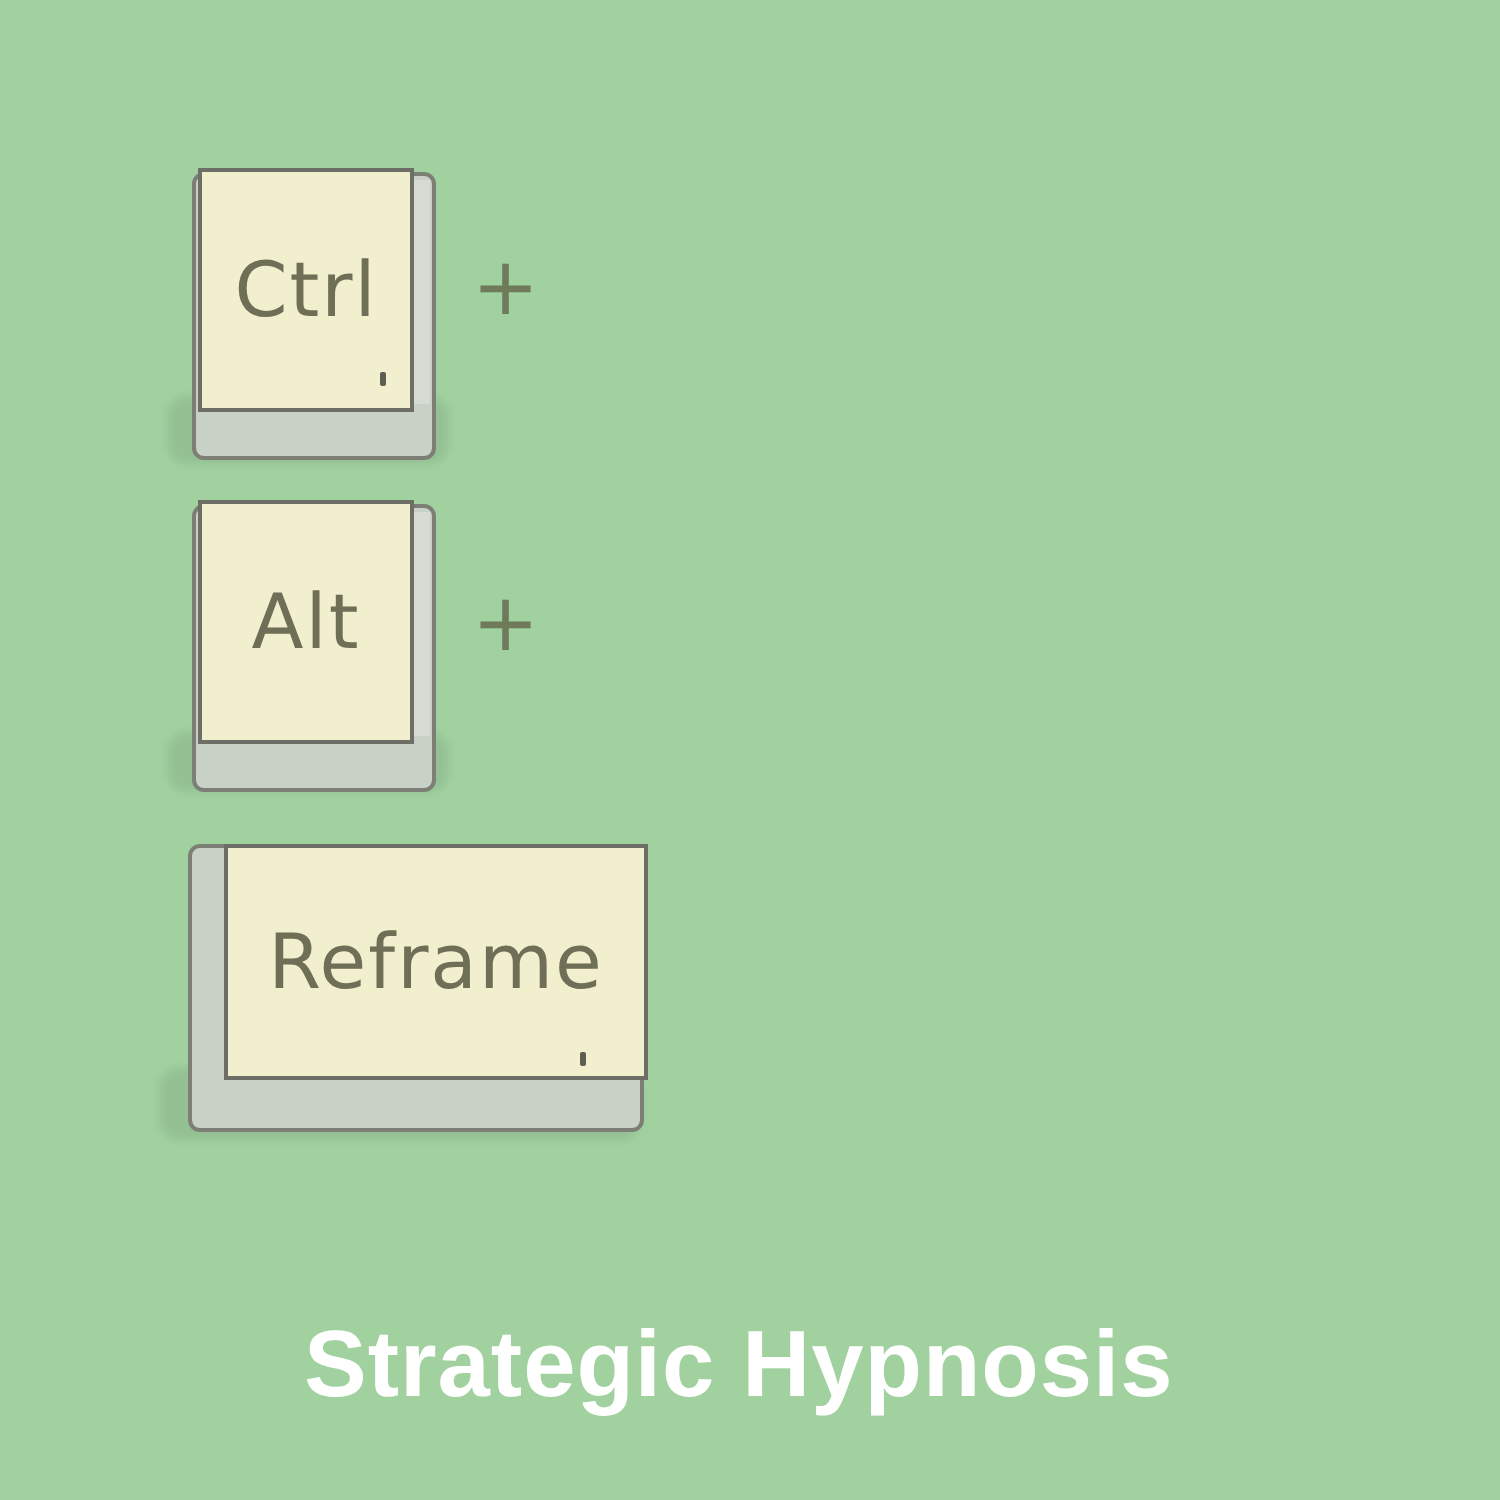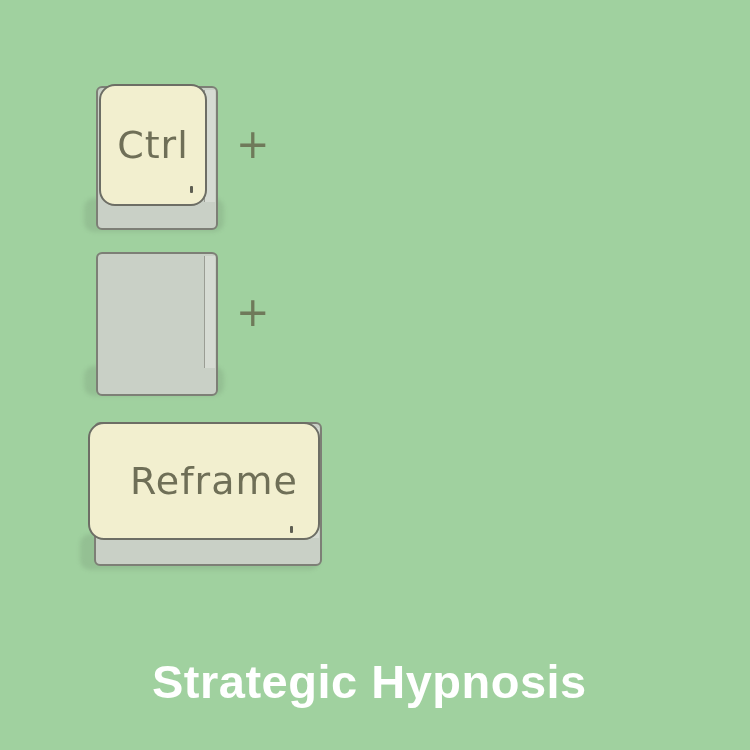--- a/index.html
+++ b/index.html
@@ -11,21 +11,21 @@
     .key .shadow {
       position:absolute; background:#8fb98e; border-radius:10px; filter:blur(2px); opacity:0.7;
     }
     .key .base {
       position:absolute; background:#c9d0c6; border:2px solid #7d7f76; border-radius:6px;
     }
     .key .side {
       position:absolute; background:#d6dbd3; border-left:1px solid #9a9d94;
     }
     .key .top {
-      position:absolute; background:#f2efcf; border:2px solid #6d6e65; border-radius:16px;
+      position:absolute; background:#f2efcf; border:2px solid #6d6e65; border-radius:0;
       display:flex; align-items:center; justify-content:center;
       color:#6f6f57; font-size:38px; font-weight:normal; letter-spacing:1px;
     }
     .key .mark {
       position:absolute; width:3px; height:7px; background:#5e5e52; border-radius:1px;
     }
     .plus {
       position:absolute; color:#6f7a5a; font-size:40px; line-height:1; font-weight:normal;
     }
     .brand {
@@ -44,26 +44,29 @@
     <span>Ctrl</span>
   </div>
   <div class="mark" style="left:102px;top:106px;"></div>
 </div>
 <div class="plus" style="left:236px;top:124px;">+</div>
 
 <div class="key" style="left:88px;top:248px;width:140px;height:150px;">
   <div class="shadow" style="left:-4px;top:118px;width:140px;height:30px;"></div>
   <div class="base" style="left:8px;top:4px;width:118px;height:140px;"></div>
   <div class="side" style="left:116px;top:8px;width:10px;height:112px;"></div>
+  <div class="top" style="left:11px;top:2px;width:104px;height:118px;">
+    <span>Alt</span>
+  </div>
 </div>
 <div class="plus" style="left:236px;top:292px;">+</div>
 
 <div class="key" style="left:84px;top:418px;width:240px;height:160px;">
   <div class="shadow" style="left:-4px;top:116px;width:240px;height:36px;"></div>
   <div class="base" style="left:10px;top:4px;width:224px;height:140px;"></div>
   <div class="side" style="left:222px;top:10px;width:12px;height:110px;"></div>
-  <div class="top" style="left:4px;top:4px;width:208px;height:114px;padding-left:20px;">
+  <div class="top" style="left:28px;top:4px;width:208px;height:114px;">
     <span>Reframe</span>
   </div>
   <div class="mark" style="left:206px;top:108px;"></div>
 </div>
 
 <div class="brand">Strategic Hypnosis</div>
 
 </body></html>

